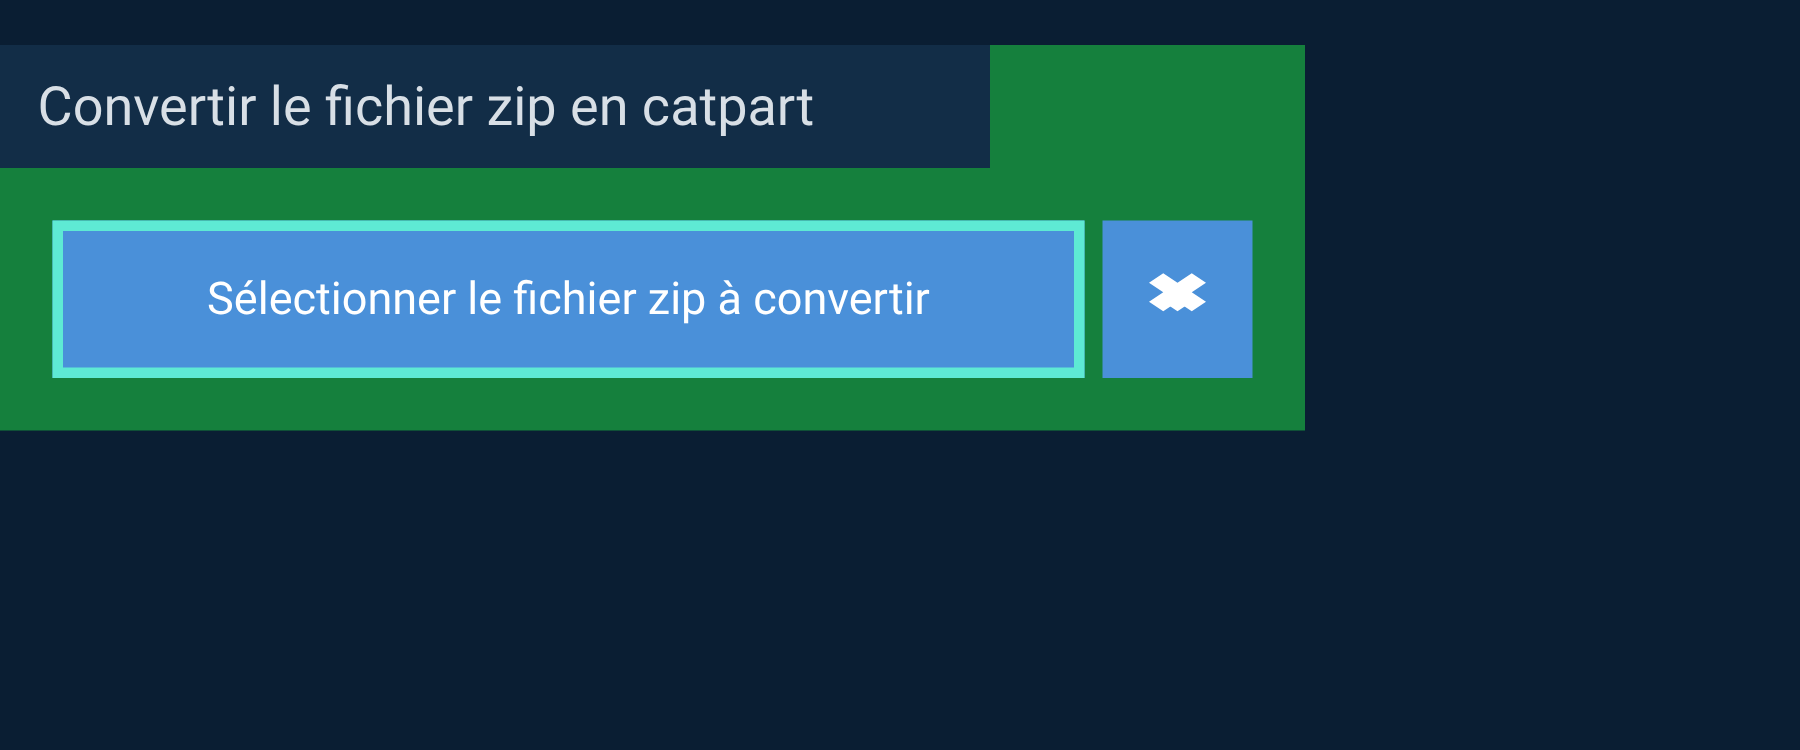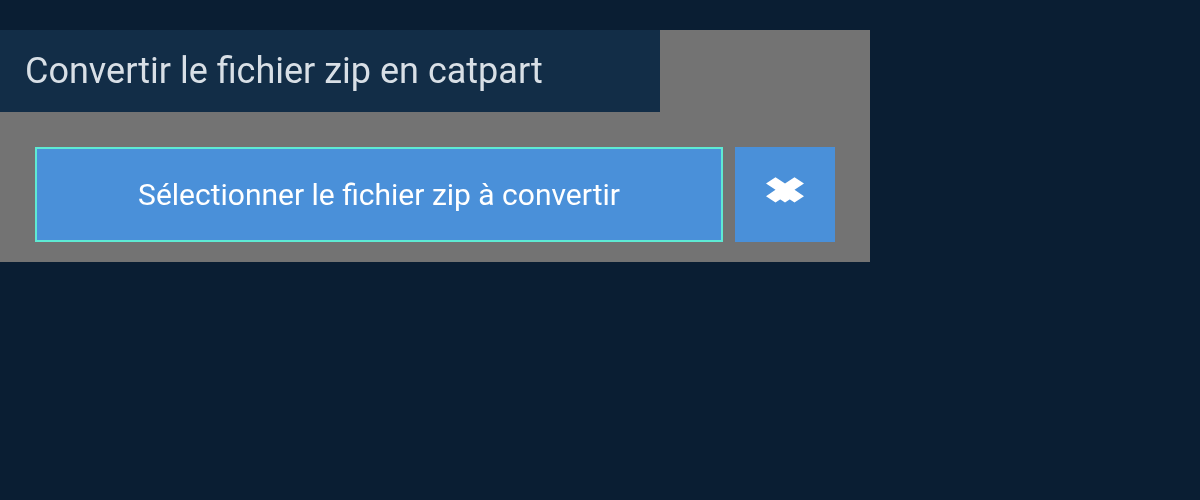--- a/index.html
+++ b/index.html
@@ -4,44 +4,44 @@
   <style>
     * { margin: 0; padding: 0; box-sizing: border-box; }
     body {
       width: 1200px;
       height: 500px;
       background: #0a1e33;
       font-family: -apple-system, BlinkMacSystemFont, "Segoe UI", Roboto, sans-serif;
       overflow: hidden;
     }
     .container {
-      background: #737373;
+      background: #15803d;
       width: 870px;
       margin-top: 30px;
-      padding-bottom: 20px;
+      padding-bottom: 35px;
     }
     .title-bar {
       background: #122d47;
       padding: 20px 25px;
       width: 660px;
     }
     .title-bar h1 {
       color: #d8dfe6;
       font-size: 36px;
       font-weight: 400;
     }
     .button-row {
       display: flex;
       gap: 12px;
       padding: 0 35px;
       margin-top: 35px;
     }
     .select-button {
       background: #4a90d9;
-      border: 2px solid #5eead4;
+      border: 7px solid #5eead4;
       color: #ffffff;
       font-size: 30px;
       font-weight: 400;
       padding: 28px 40px;
       flex: 1;
       cursor: pointer;
       font-family: inherit;
       text-align: center;
     }
     .dropbox-button {

